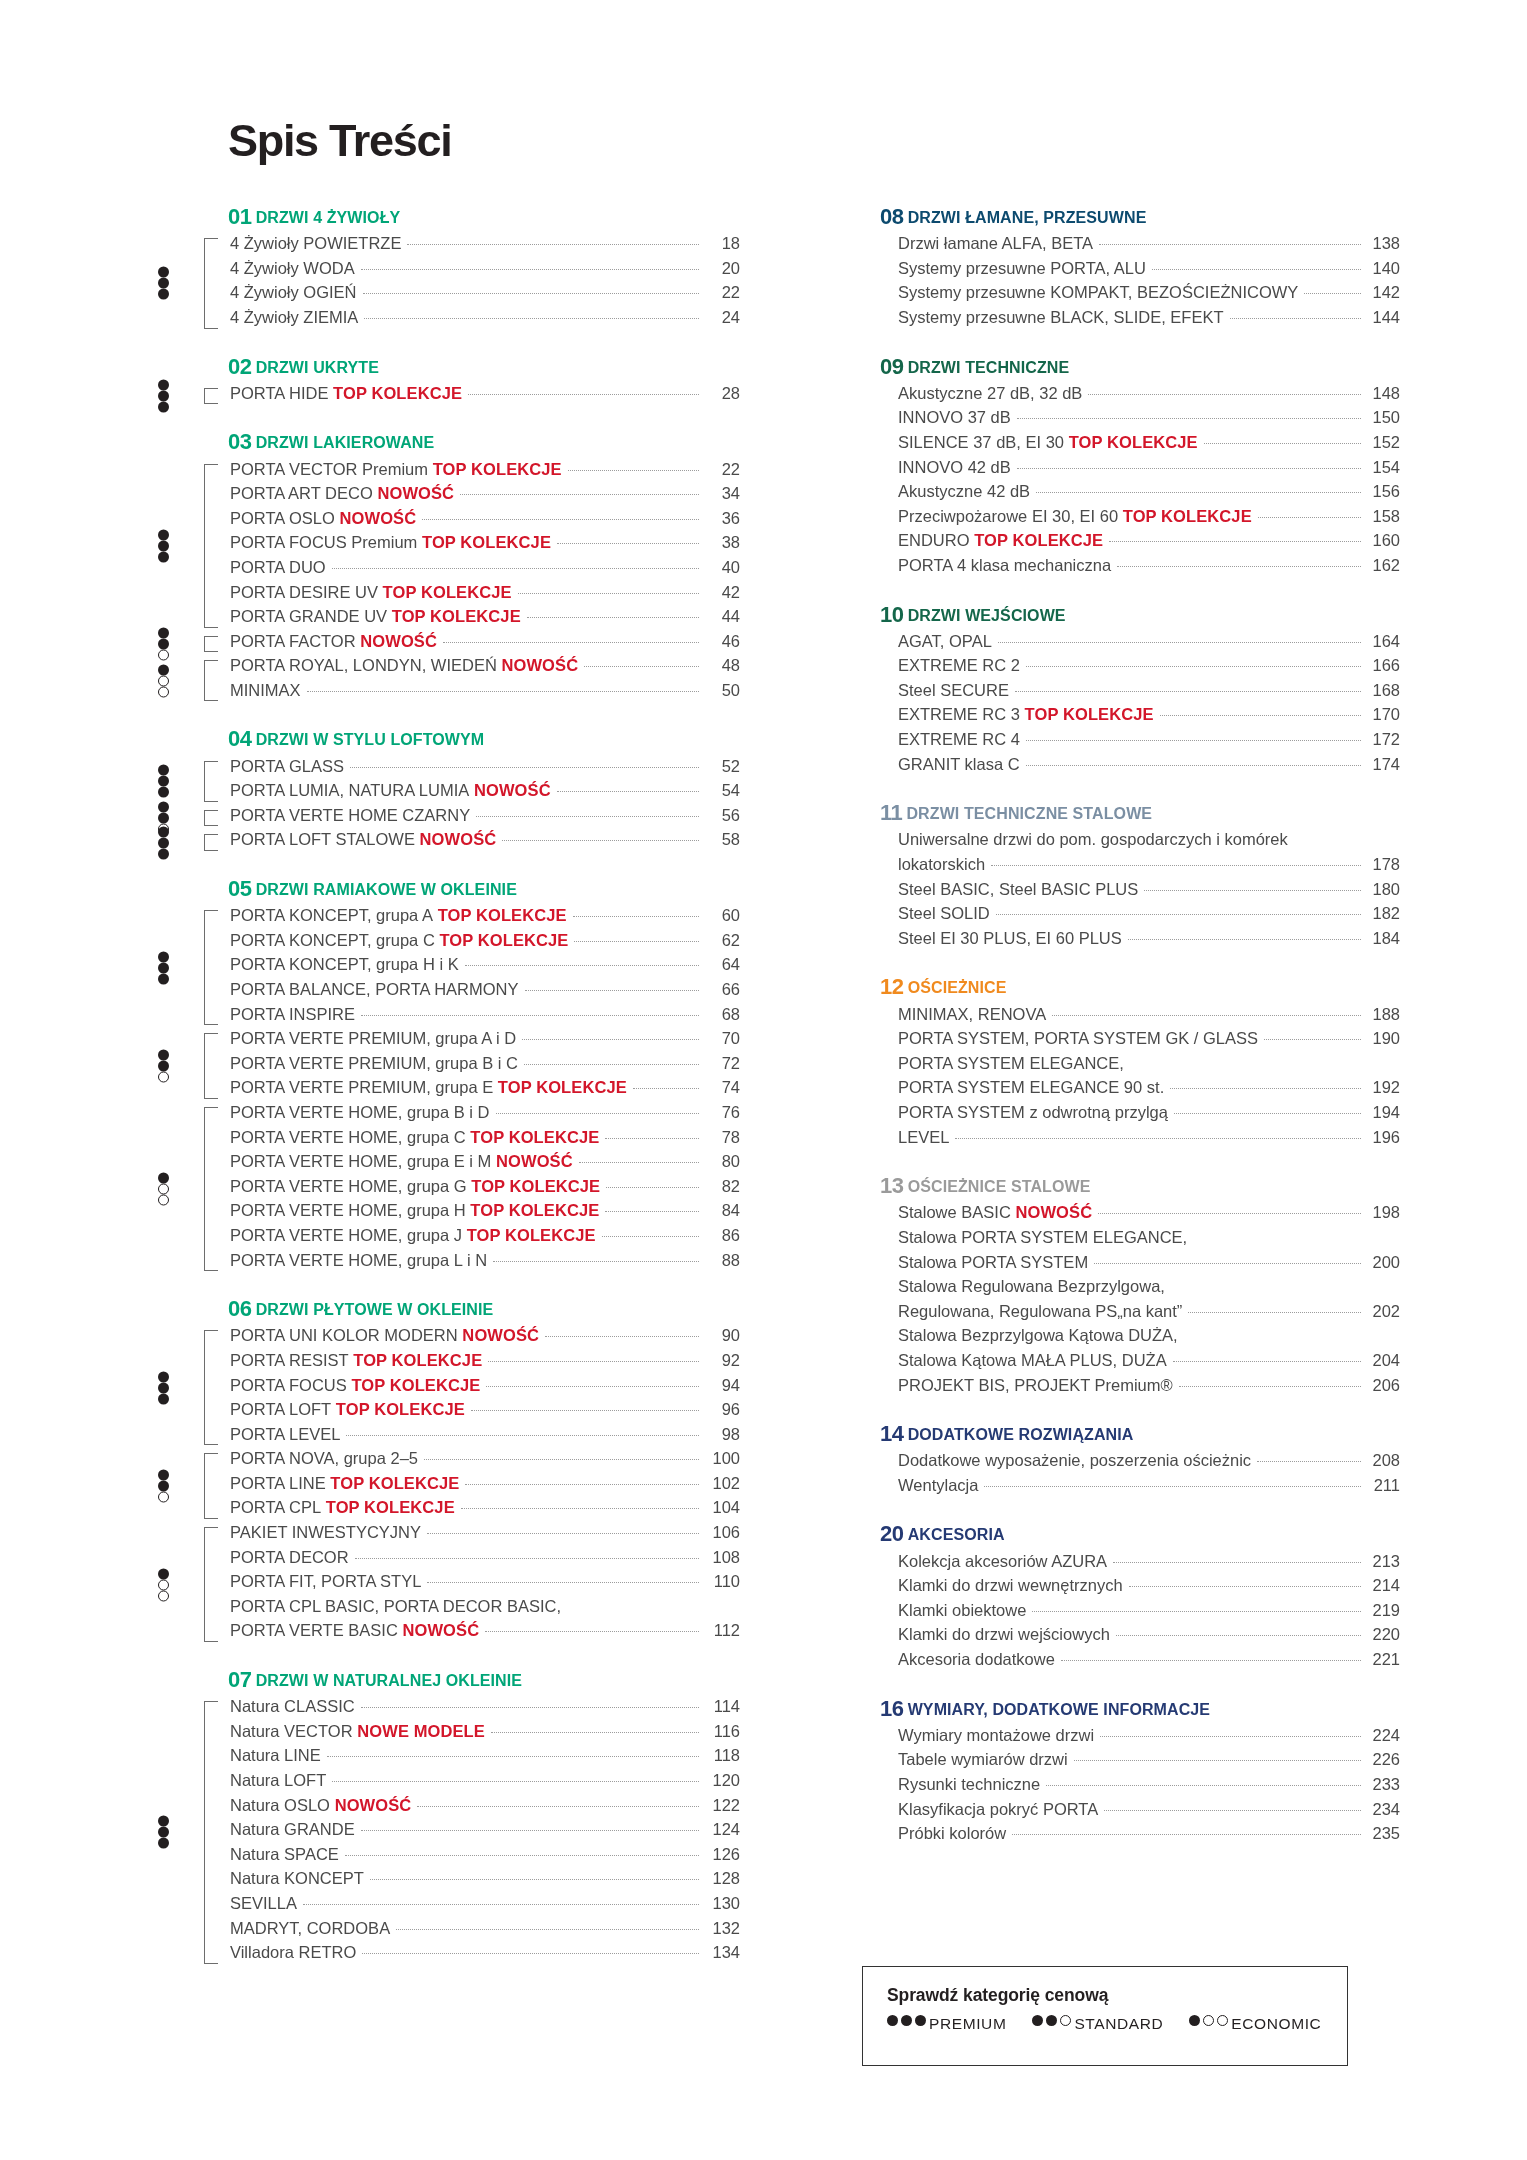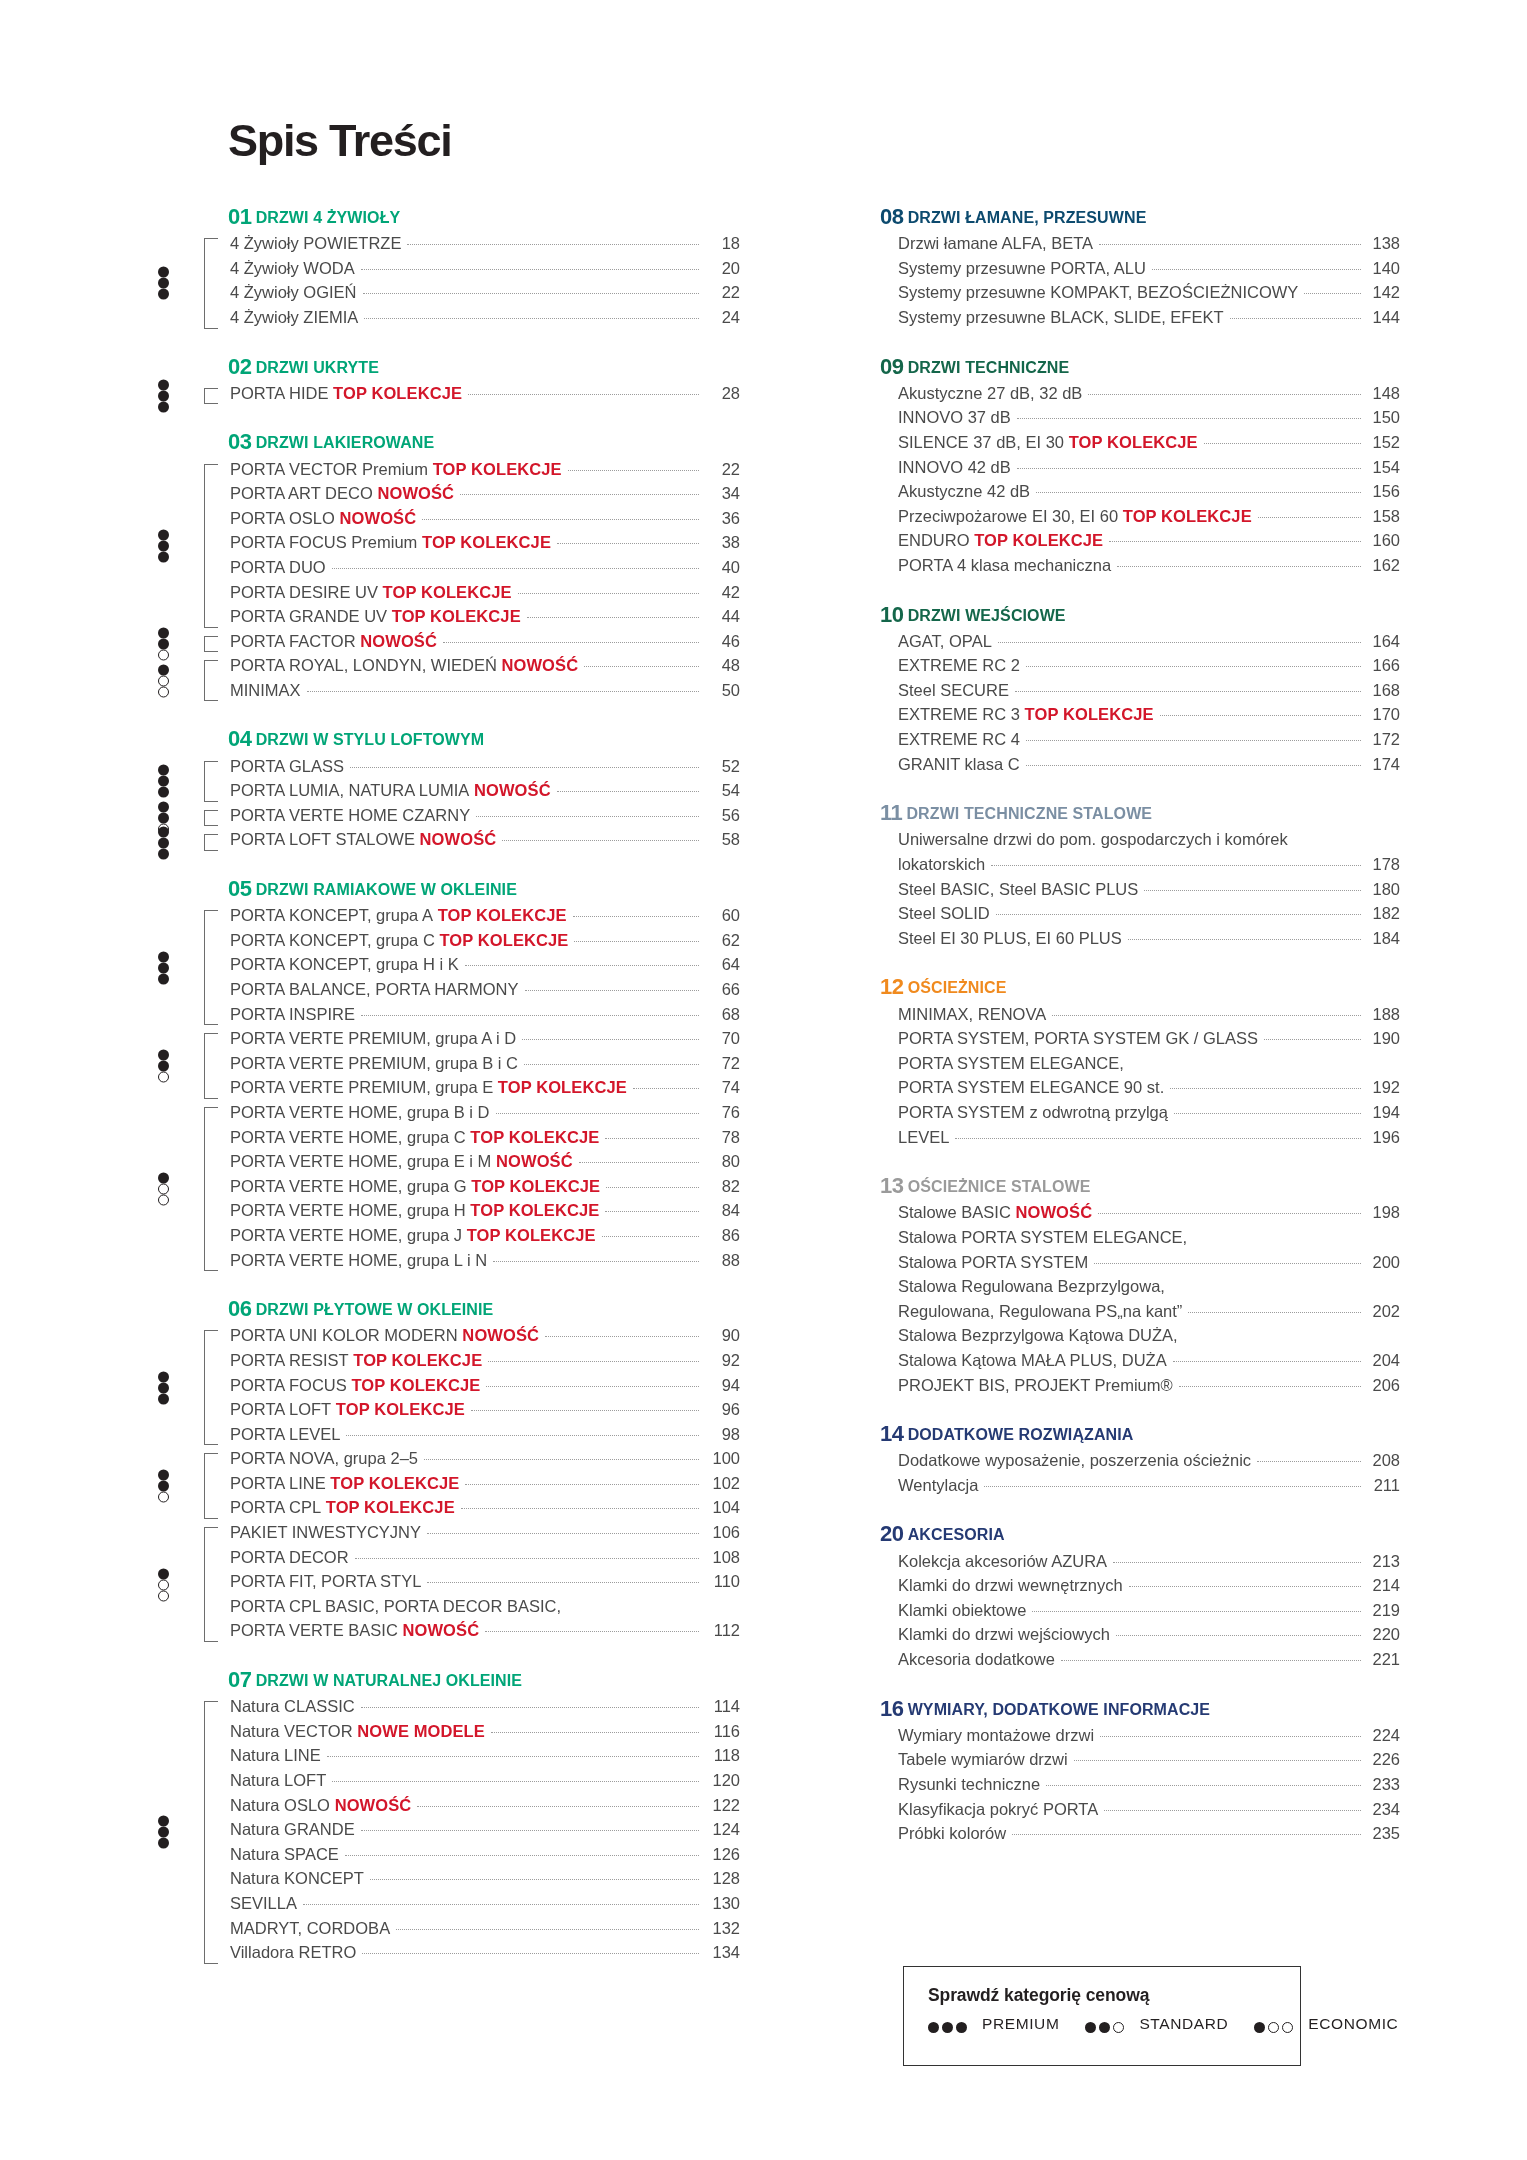--- a/index.html
+++ b/index.html
@@ -122,34 +122,34 @@
   }
   .pip.off {
     background:#ffffff;
     border:1.6px solid #231f20;
     width:11px; height:11px;
   }
 
   
   .legend {
     position:absolute;
-    left:903px; top:1966px;
-    width:398px; height:100px;
+    left:862px; top:1966px;
+    width:486px; height:100px;
     border:1.6px solid #333;
     padding:18px 24px;
   }
   .legend-title {
     font-size:17.5px;
     font-weight:bold;
     color:#231f20;
     margin-bottom:9px;
     letter-spacing:-.1px;
   }
   .legend-items { display:flex; align-items:center; gap:26px; }
-  .legend-item { display:flex; align-items:flex-end; gap:15px; }
+  .legend-item { display:flex; align-items:flex-start; gap:3px; }
   .legend-item .pips { display:flex; gap:3px; }
   .legend-item .pip { width:11px; height:11px; }
   .legend-item .lbl {
     font-size:15.5px; color:#231f20; letter-spacing:.6px;
   }
 </style>
 </head>
 <body>
 
 <div class="page">

